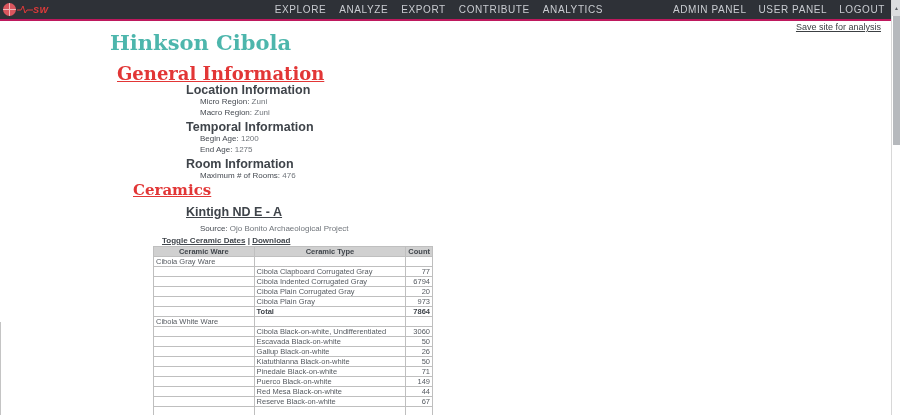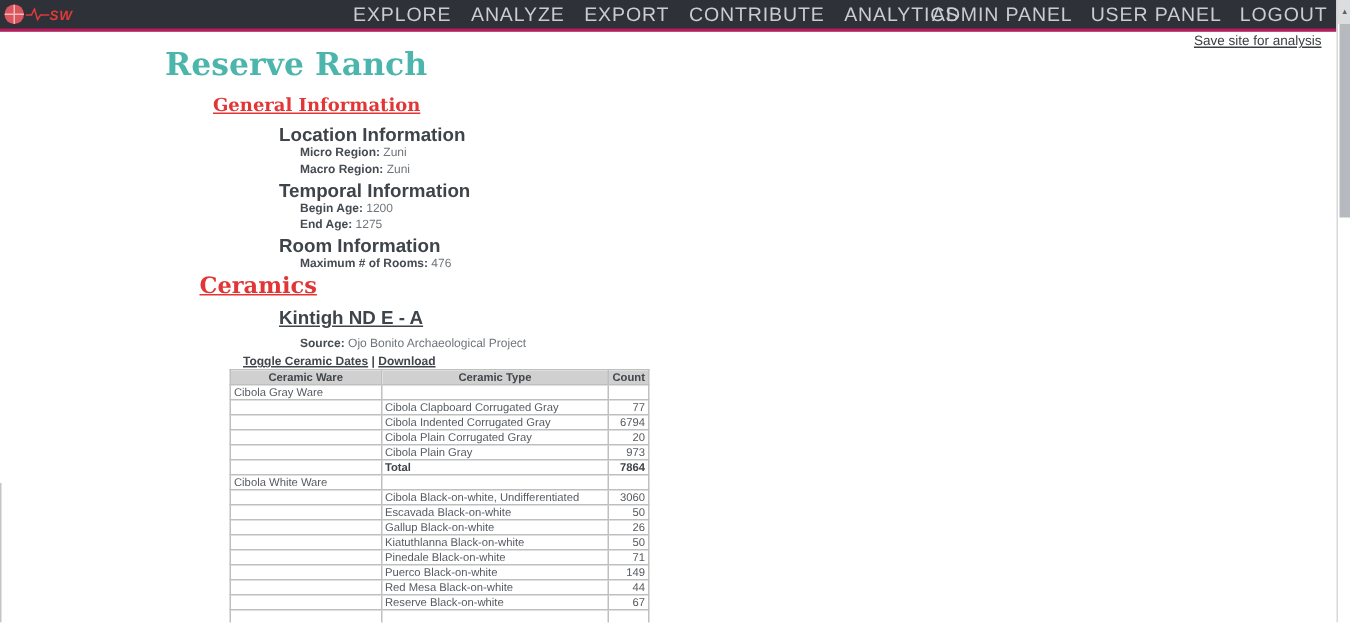--- a/index.html
+++ b/index.html
@@ -15,21 +15,21 @@
   .logo { display:flex; align-items:center; margin-left:3px; height:100%; }
   .logo-circle { width:13px; height:13px; border-radius:50%; background:#d9565e;
                  position:relative; overflow:hidden; }
   .logo-circle:before { content:""; position:absolute; left:6px; top:0; width:1px; height:13px; background:#f2b8bb; }
   .logo-circle:after  { content:""; position:absolute; top:6px; left:0; height:1px; width:13px; background:#f2b8bb; }
   .logo-pulse { width:16px; height:9px; margin-left:1px; }
   .logo-sw { color:#e03a3a; font-weight:bold; font-style:italic; font-size:9px; letter-spacing:0.5px; }
   .nav-center { position:absolute; left:50%; transform:translateX(-52%);
                 display:flex; gap:13px; }
   .nav-right  { position:absolute; right:6px; display:flex; gap:12px; }
-  .nav-link { color:#c9ccd1; font-size:13px; letter-spacing:0.6px; cursor:pointer;
+  .nav-link { color:#c9ccd1; font-size:10px; letter-spacing:0.6px; cursor:pointer;
               text-transform:uppercase;text-align:right; }
 
   
   .scrollbar { position:absolute; top:0; right:0; width:9px; height:415px;
                background:#ffffff; border-left:1px solid #d8d8d8; }
   .scroll-btn { position:absolute; top:0; left:0; width:9px; height:16px;
                 background:#dcdddf; color:#5c6065; font-size:5px; line-height:16px;
                 text-align:center; }
   .scroll-thumb { position:absolute; top:16px; left:1px; width:8px; height:129px;
                   background:#b6b9bd; }
@@ -40,26 +40,26 @@
   .edge-artifact { position:absolute; left:0; top:322px; width:1px; height:93px;
                    background:#c4c4c4; }
 
   
   .site-title { position:absolute; left:110px; top:30px;
                 font-family:"DejaVu Serif", serif; font-weight:bold;
                 font-size:21px; color:#4db6ac; }
   .red-heading { position:absolute; font-family:"DejaVu Serif", serif;
                  font-weight:bold; color:#e23636; text-decoration:underline;
                  cursor:pointer; }
-  #general-heading { left:142px; top:63px; font-size:12px; }
+  #general-heading { left:117px; top:63px; font-size:18px; }
   #ceramics-heading { left:133px; top:181px; font-size:15px; }
   .sub-heading { position:absolute; left:146px; font-size:12.5px; font-weight:bold;
                  color:#3f444a;margin-left:40px; }
   .info-fields { position:absolute; left:160px; font-size:8px; line-height:10.5px; }
-  .info-label { font-weight:bold; color:#464b52;padding-left:40px; }
+  .info-label { font-weight:normal; color:#464b52;padding-left:40px; }
   .info-value { color:#70757b; }
   #dataset-heading { left:146px; top:205px; text-decoration:underline; cursor:pointer; }
   .source-line { position:absolute; left:160px; top:224px; font-size:8px; }
   .toggle-line { position:absolute; left:162px; top:236px; font-size:8px; font-weight:bold; }
   .toggle-line a { color:#41464c; text-decoration:underline; cursor:pointer; }
   .toggle-sep { color:#41464c; }
 
   
   .ceramic-table { position:absolute; left:153px; top:246px; width:280px;
                    border-collapse:collapse; font-size:7.5px; color:#565b61; }
@@ -100,21 +100,21 @@
     </div>
   </div>
 
   <div class="scrollbar">
     <div class="scroll-btn">▲</div>
     <div class="scroll-thumb"></div>
   </div>
 
   <a class="save-link">Save site for analysis</a>
 
-  <div class="site-title">Reserve Ranch</div>
+  <div class="site-title">Hinkson Cibola</div>
 
   <a class="red-heading" id="general-heading">General Information</a>
 
   <div class="sub-heading" style="top:83px;">Location Information</div>
   <div class="info-fields" style="top:97px;">
     <div>
       <span class="info-label">Micro Region:</span>
       <span class="info-value">Zuni</span>
     </div>
     <div>

